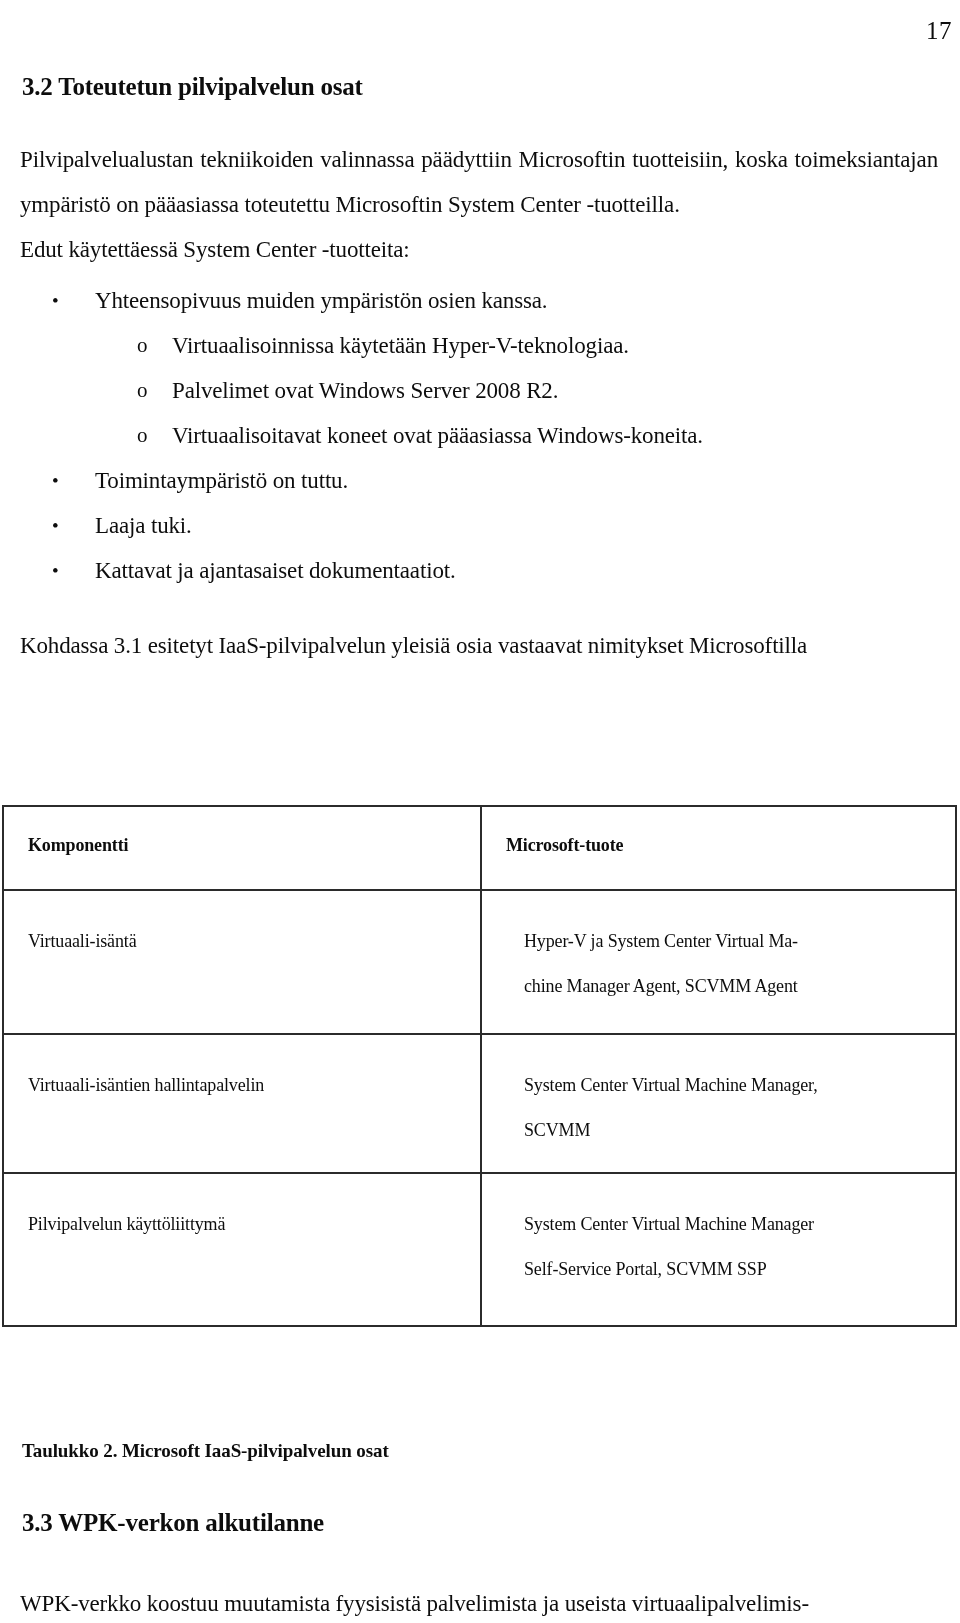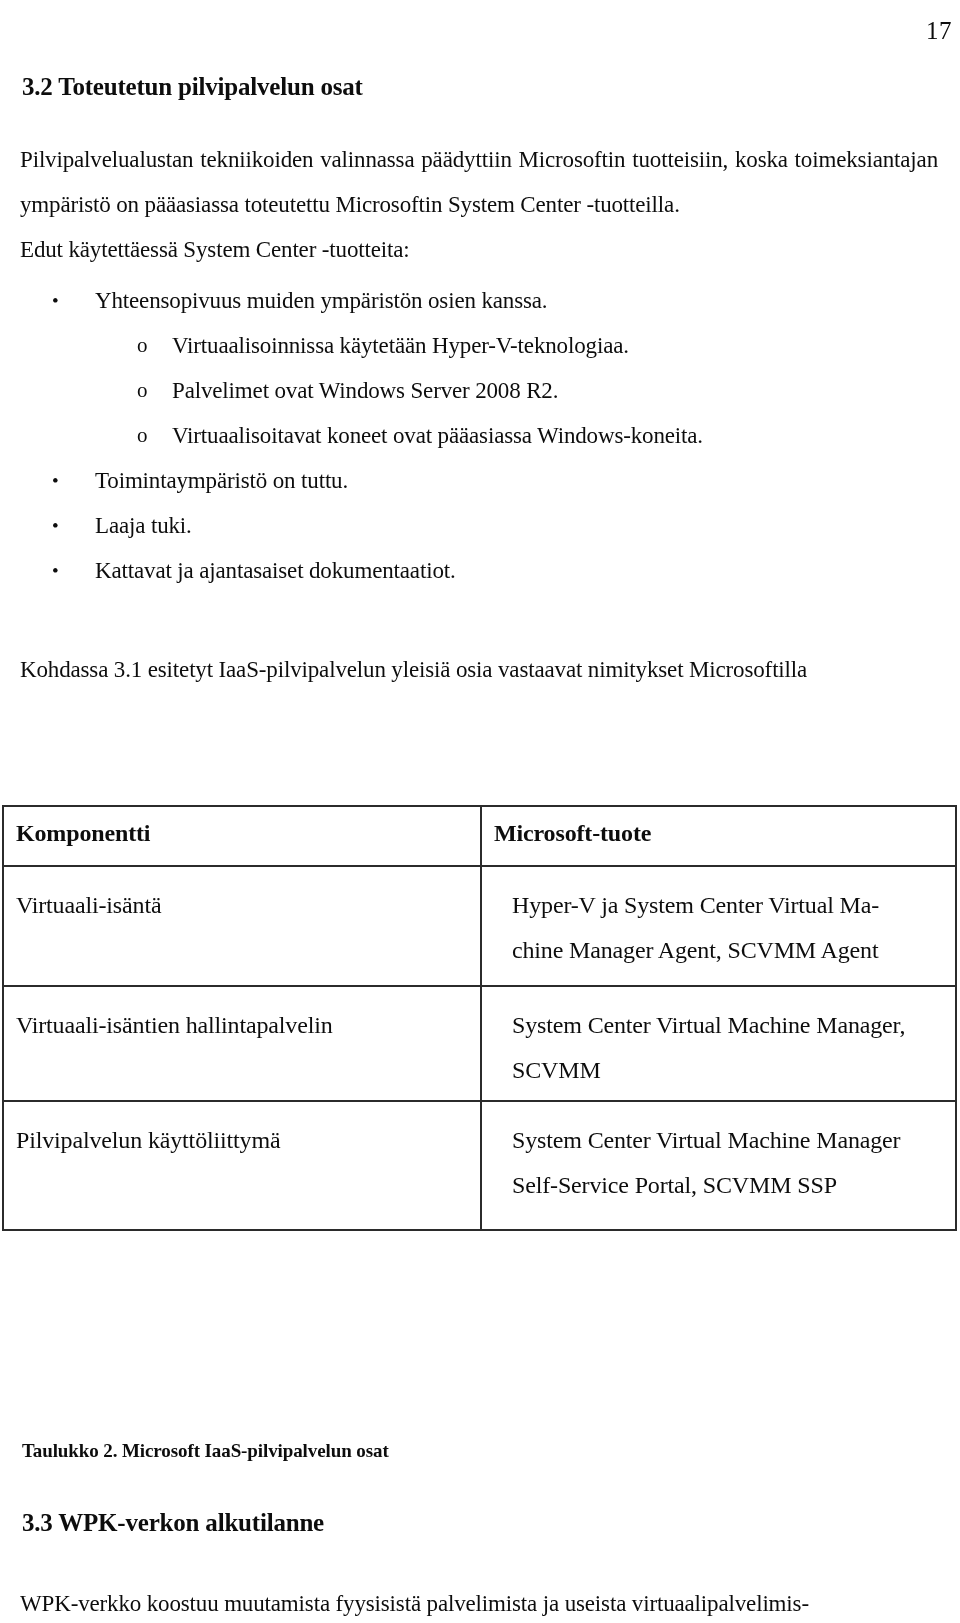--- a/index.html
+++ b/index.html
@@ -60,21 +60,21 @@
     text-justify: inter-word;
     letter-spacing: -0.15px;
   }
   #para-intro {
     left: 20px;
     top: 98px;
     width: 918px;
   }
   #para-kohdassa {
     left: 20px;
-    top: 608px;
+    top: 584px;
     width: 918px;
   }
   #para-wpk {
     left: 20px;
     top: 1542px;
     width: 918px;
   }
   
   .para > span.lastline {
     display: block;
@@ -120,22 +120,22 @@
     width: 953px;
     border-collapse: collapse;
     table-layout: fixed;
   }
   #components-table col.col-component { width: 478px; }
   #components-table col.col-product   { width: 475px; }
   #components-table th,
   #components-table td {
     border: 2px solid #2b2b2b;
     vertical-align: top;
-    padding: 0;
-    font-size: 24px;
+    padding: 12px;
+    font-size: 18px;
     line-height: 45px;
     letter-spacing: -0.15px;
   }
   #components-table th {
     height: 58px;
     font-weight: bold;
     text-align: left;
   }
   #components-table th .cell-inner,
   #components-table td .cell-inner {

